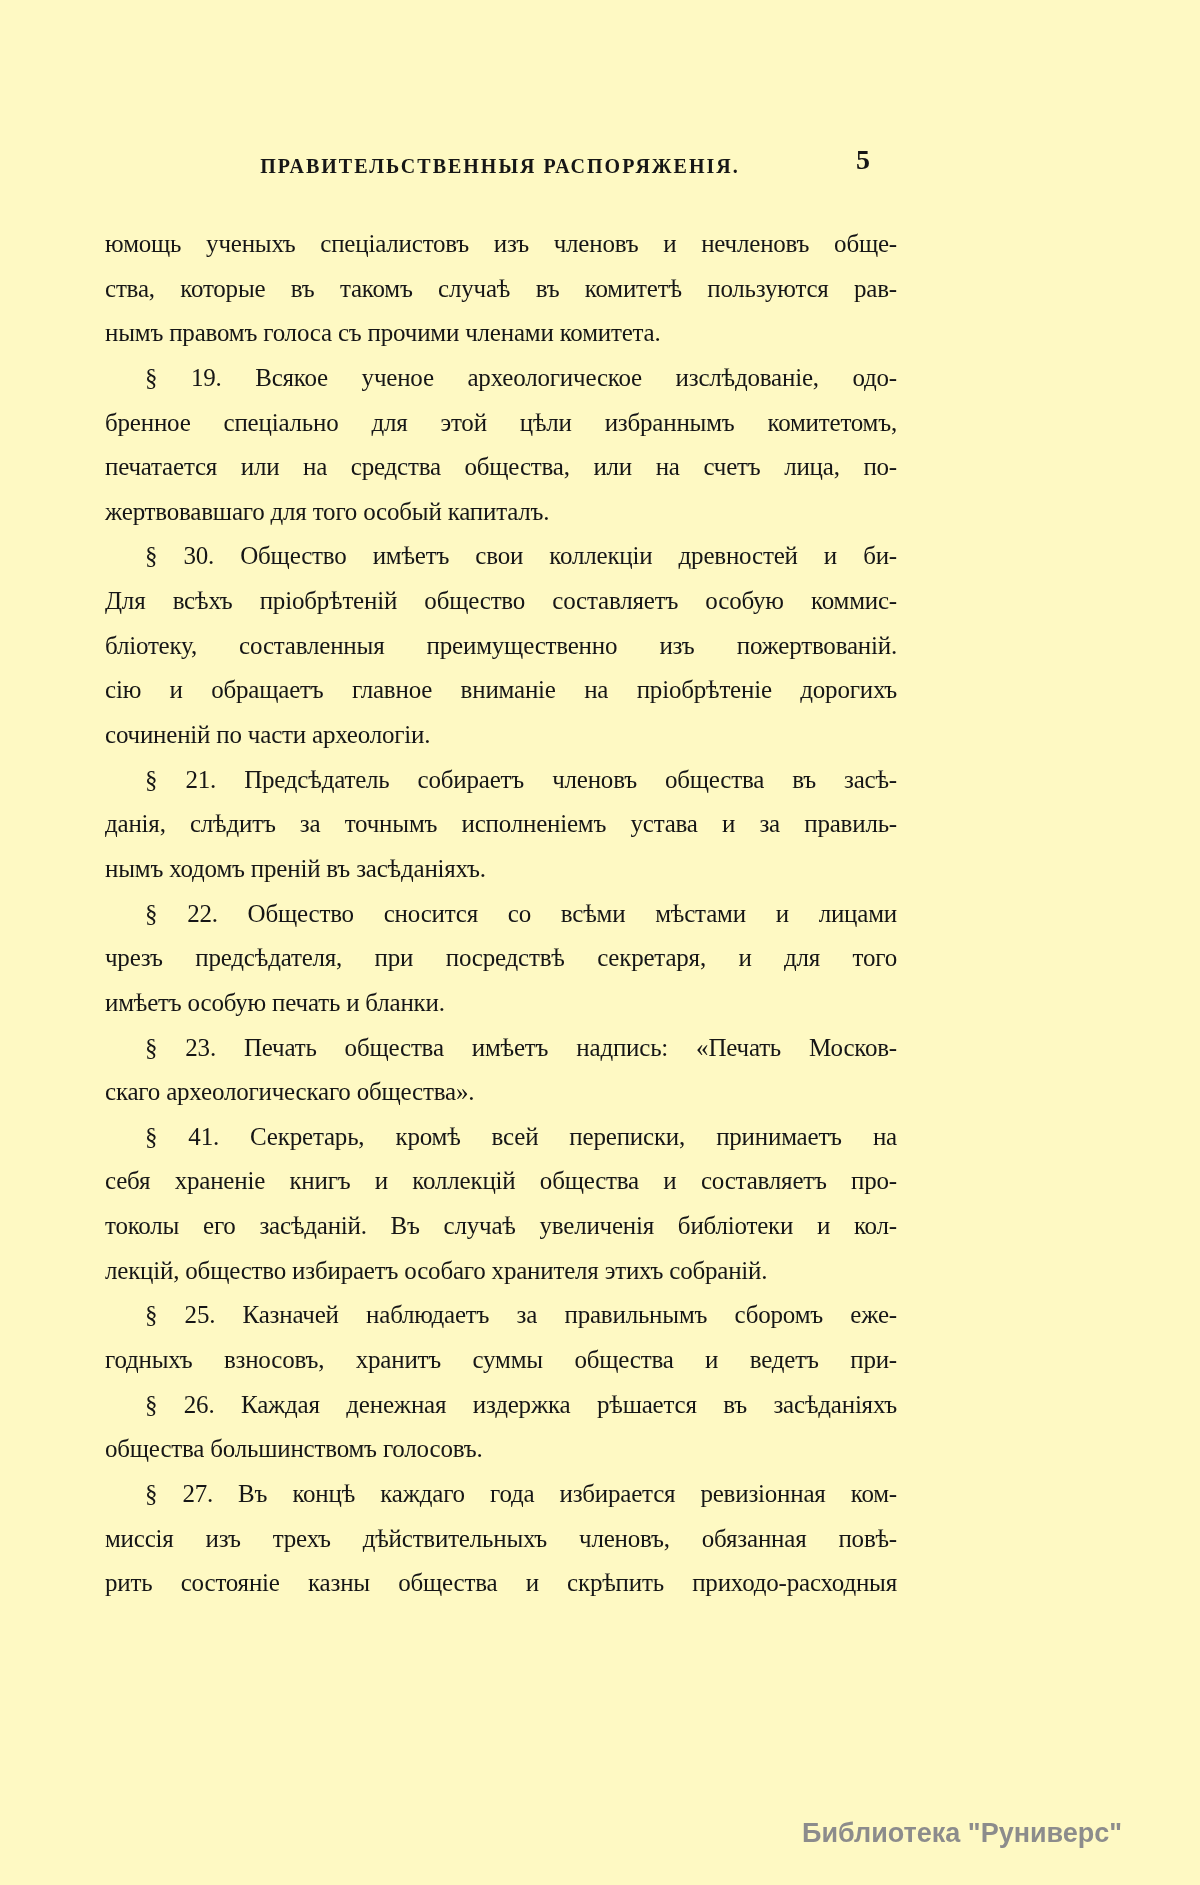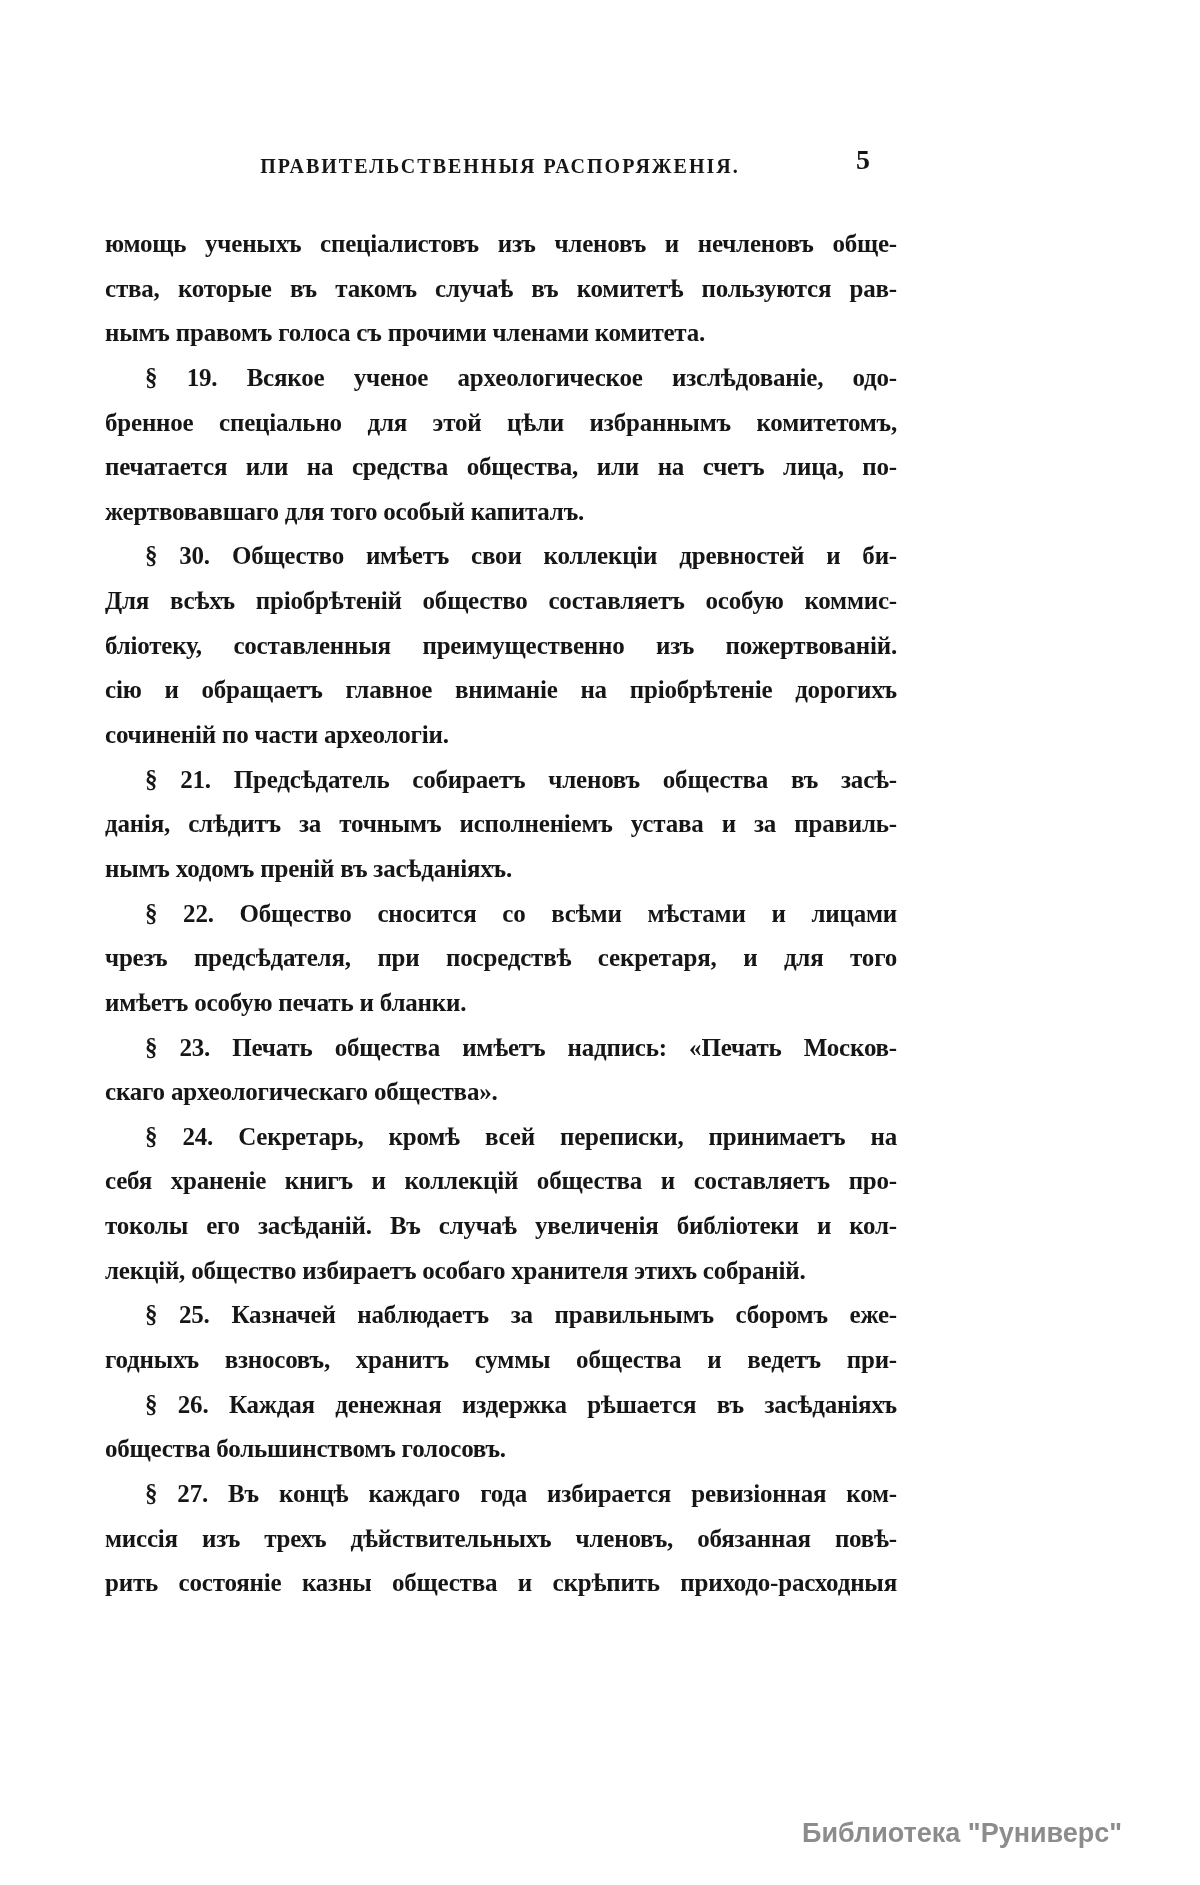--- a/index.html
+++ b/index.html
@@ -1,20 +1,20 @@
 <!DOCTYPE html>
 <html><head>
 <meta charset="utf-8">
 <style>
   html, body { margin: 0; padding: 0; background: #e9e9e9; }
   .page {
     position: relative;
     width: 1200px;
     height: 1885px;
-    background: #ffffff;
+    background: #fef9c3;
     overflow: hidden;
     font-family: "Liberation Serif", serif;
     color: #161616;
   }
   .running-head {
     position: absolute;
     top: 155px;
     left: 105px;
     width: 790px;
     text-align: center;
@@ -33,21 +33,21 @@
   .text-block {
     position: absolute;
     top: 222px;
     left: 105px;
     width: 792px;
   }
   .line {
     height: 44.65px;
     font-size: 25px;
     line-height: 44.65px;
-    font-weight: bold;
+    font-weight: normal;
     letter-spacing: -0.2px;
     text-align: justify;
     text-align-last: justify;
     white-space: normal;
   }
   .line.para-end {
     text-align-last: left;
   }
   .line.indent {
     padding-left: 40px;
@@ -84,21 +84,21 @@
       <div class="line">сію и обращаетъ главное вниманіе на пріобрѣтеніе дорогихъ</div>
       <div class="line para-end">сочиненій по части археологіи.</div>
       <div class="line indent">§ 21. Предсѣдатель собираетъ членовъ общества въ засѣ-</div>
       <div class="line">данія, слѣдитъ за точнымъ исполненіемъ устава и за правиль-</div>
       <div class="line para-end">нымъ ходомъ преній въ засѣданіяхъ.</div>
       <div class="line indent">§ 22. Общество сносится со всѣми мѣстами и лицами</div>
       <div class="line">чрезъ предсѣдателя, при посредствѣ секретаря, и для того</div>
       <div class="line para-end">имѣетъ особую печать и бланки.</div>
       <div class="line indent">§ 23. Печать общества имѣетъ надпись: «Печать Москов-</div>
       <div class="line para-end">скаго археологическаго общества».</div>
-      <div class="line indent">§ 24. Секретарь, кромѣ всей переписки, принимаетъ на</div>
+      <div class="line indent">§ 41. Секретарь, кромѣ всей переписки, принимаетъ на</div>
       <div class="line">себя храненіе книгъ и коллекцій общества и составляетъ про-</div>
       <div class="line">токолы его засѣданій. Въ случаѣ увеличенія библіотеки и кол-</div>
       <div class="line para-end">лекцій, общество избираетъ особаго хранителя этихъ собраній.</div>
       <div class="line indent">§ 25. Казначей наблюдаетъ за правильнымъ сборомъ еже-</div>
       <div class="line">годныхъ взносовъ, хранитъ суммы общества и ведетъ при-</div>
       <div class="line indent">§ 26. Каждая денежная издержка рѣшается въ засѣданіяхъ</div>
       <div class="line para-end">общества большинствомъ голосовъ.</div>
       <div class="line indent">§ 27. Въ концѣ каждаго года избирается ревизіонная ком-</div>
       <div class="line">миссія изъ трехъ дѣйствительныхъ членовъ, обязанная повѣ-</div>
       <div class="line">рить состояніе казны общества и скрѣпить приходо-расходныя</div>

